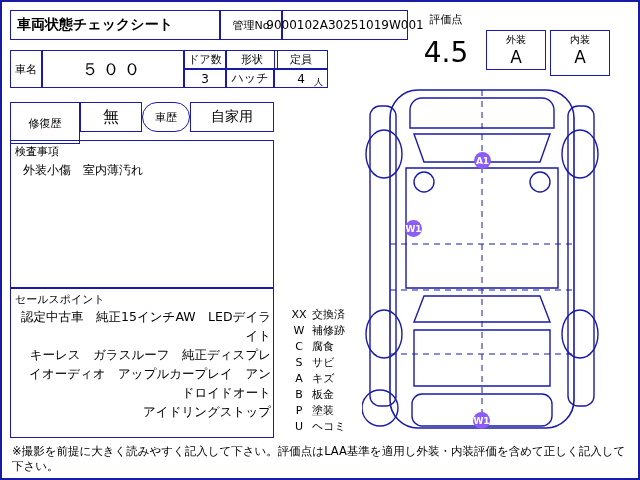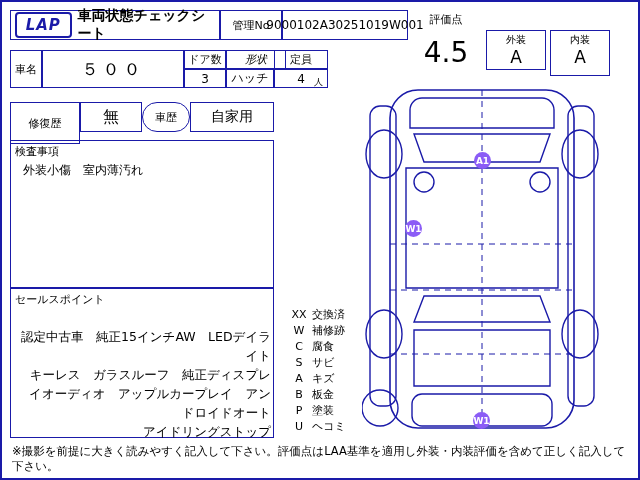--- a/index.html
+++ b/index.html
@@ -74,21 +74,21 @@
   .grade-value {
     position: absolute; left: 0; top: 16px; width: 100%;
     font-size: 17px; text-align: center;
   }
 
   
   #carname-label { left: 8px; top: 48px; width: 32px; height: 38px; }
   #carname-value { left: 40px; top: 48px; width: 142px; height: 38px; font-size: 17px; letter-spacing: 4px; }
   #door-label { left: 182px; top: 48px; width: 42px; height: 19px; }
   #door-value { left: 182px; top: 67px; width: 42px; height: 19px; }
-  #shape-label { left: 224px; top: 48px; width: 60px; height: 19px; font-style: italic; }
+  #shape-label { left: 224px; top: 48px; width: 52px; height: 19px; }
   #shape-value { left: 224px; top: 67px; width: 48px; height: 19px; }
   #cap-label { left: 272px; top: 48px; width: 54px; height: 19px; }
   #cap-value { left: 272px; top: 67px; width: 54px; height: 19px; }
   #cap-unit { position: absolute; left: 312px; top: 74px; font-size: 9px; }
 
   
   #rep-label { left: 8px; top: 100px; width: 70px; height: 42px; }
   #rep-value { left: 78px; top: 100px; width: 62px; height: 30px; font-size: 16px; }
   #hist-label { left: 140px; top: 100px; width: 48px; height: 30px; border-radius: 15px; }
   #hist-value { left: 188px; top: 100px; width: 84px; height: 30px; font-size: 14px; }
@@ -131,21 +131,20 @@
     position: absolute; left: 10px; top: 442px; width: 620px;
     font-size: 11.5px; color: #000;
   }
 </style>
 </head>
 <body>
 
 <div id="sheet">
 
   <div class="bx" id="logo-box">
-    <div id="lap-logo">LAP</div>
     <div id="sheet-title">車両状態チェックシート</div>
   </div>
 
   <div class="bx ctr lbl" id="mgmt-label-box">管理No</div>
   <div class="bx ctr" id="mgmt-value-box" style="font-size:12px;">9000102A30251019W001</div>
 
   <div class="ctr lbl" id="score-label-box" style="position:absolute;">評価点</div>
   <div class="ctr" id="score-box" style="position:absolute;">
     <span id="score-value">4.5</span>
   </div>
@@ -177,21 +176,21 @@
   <div class="bx ctr lbl" id="hist-label">車歴</div>
   <div class="bx" id="inspect-box">
     <div id="inspect-title">検査事項</div>
     <div id="inspect-text">外装小傷　室内薄汚れ</div>
   </div>
 
   <div class="bx ctr" id="hist-value">自家用</div>
 
   <div class="bx" id="sales-box">
     <div id="sales-title">セールスポイント</div>
-    <div id="sales-text" style="white-space:pre-wrap;margin-top:20px;">認定中古車　純正15インチAW　LEDデイライト
+    <div id="sales-text" style="white-space:pre-wrap;">認定中古車　純正15インチAW　LEDデイライト
 キーレス　ガラスルーフ　純正ディスプレイオーディオ　アップルカープレイ　アンドロイドオート
 アイドリングストップ</div>
   </div>
 
   <div id="legend">
       <div class="legend-row">
         <div class="legend-code">XX</div>
         <div class="legend-desc">交換済</div>
       </div>
       <div class="legend-row">

